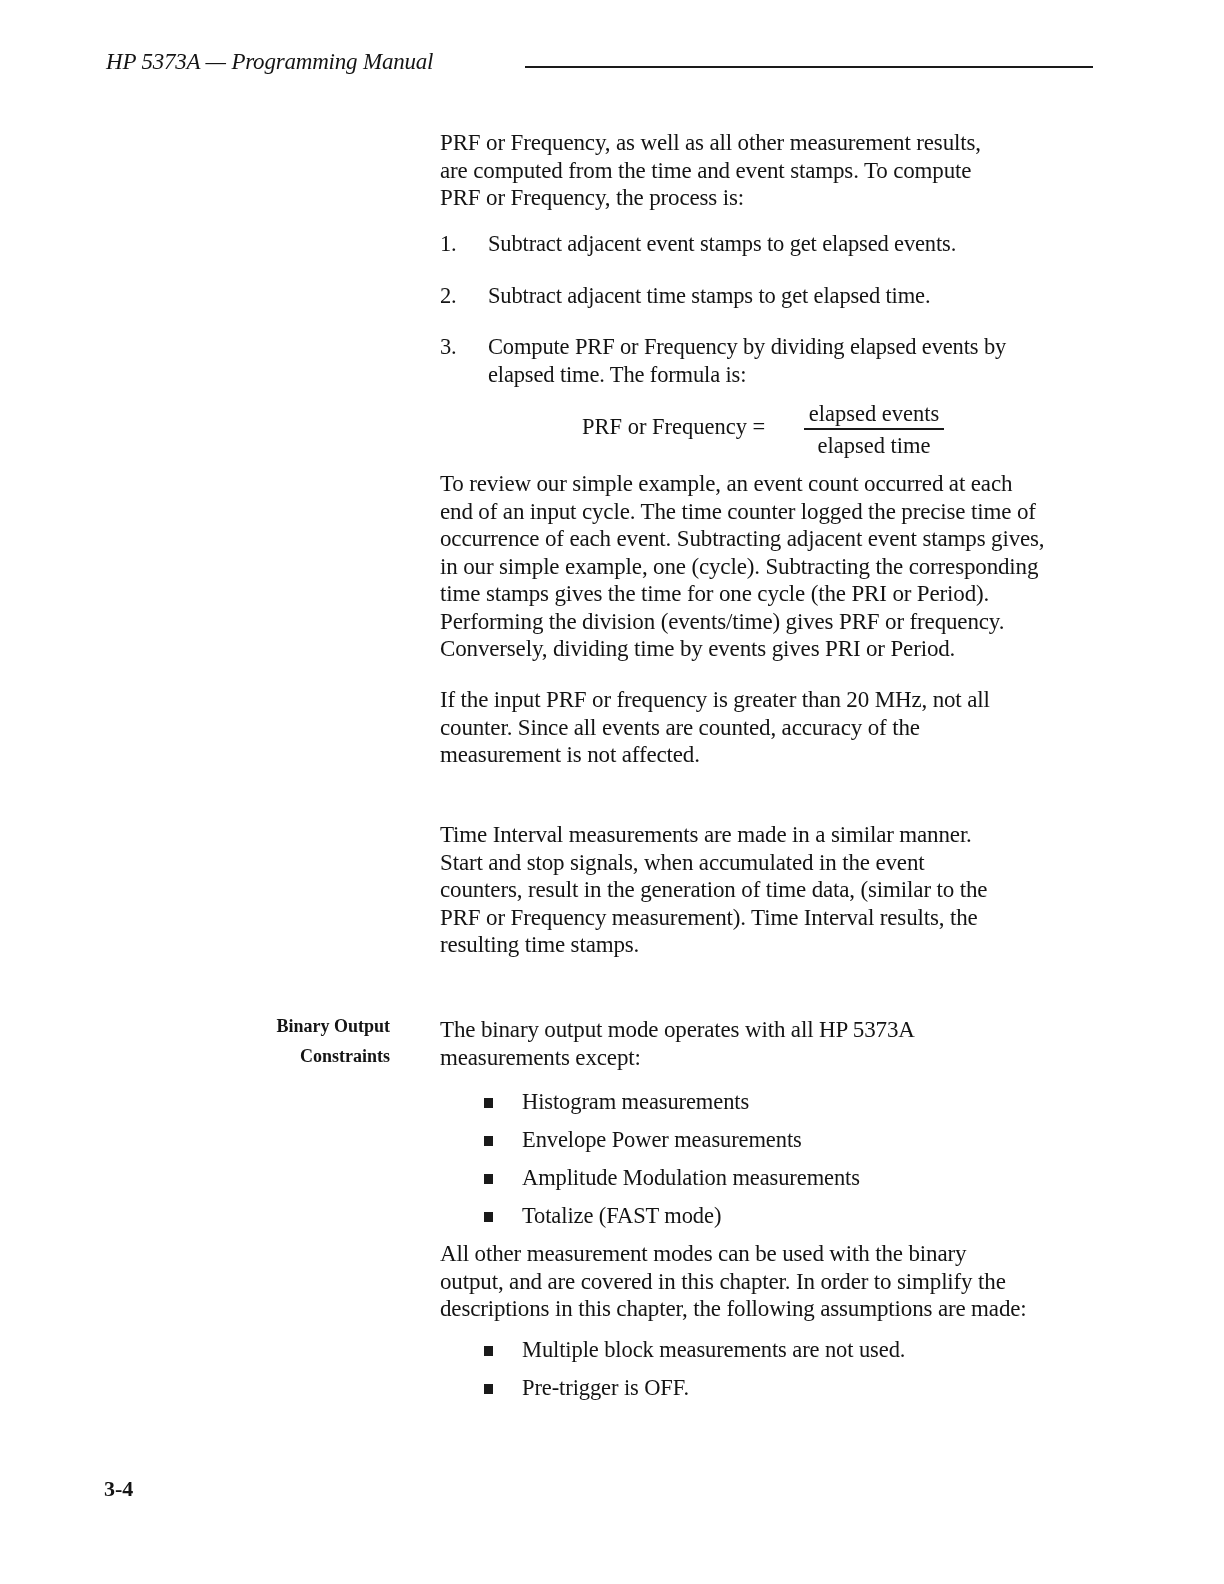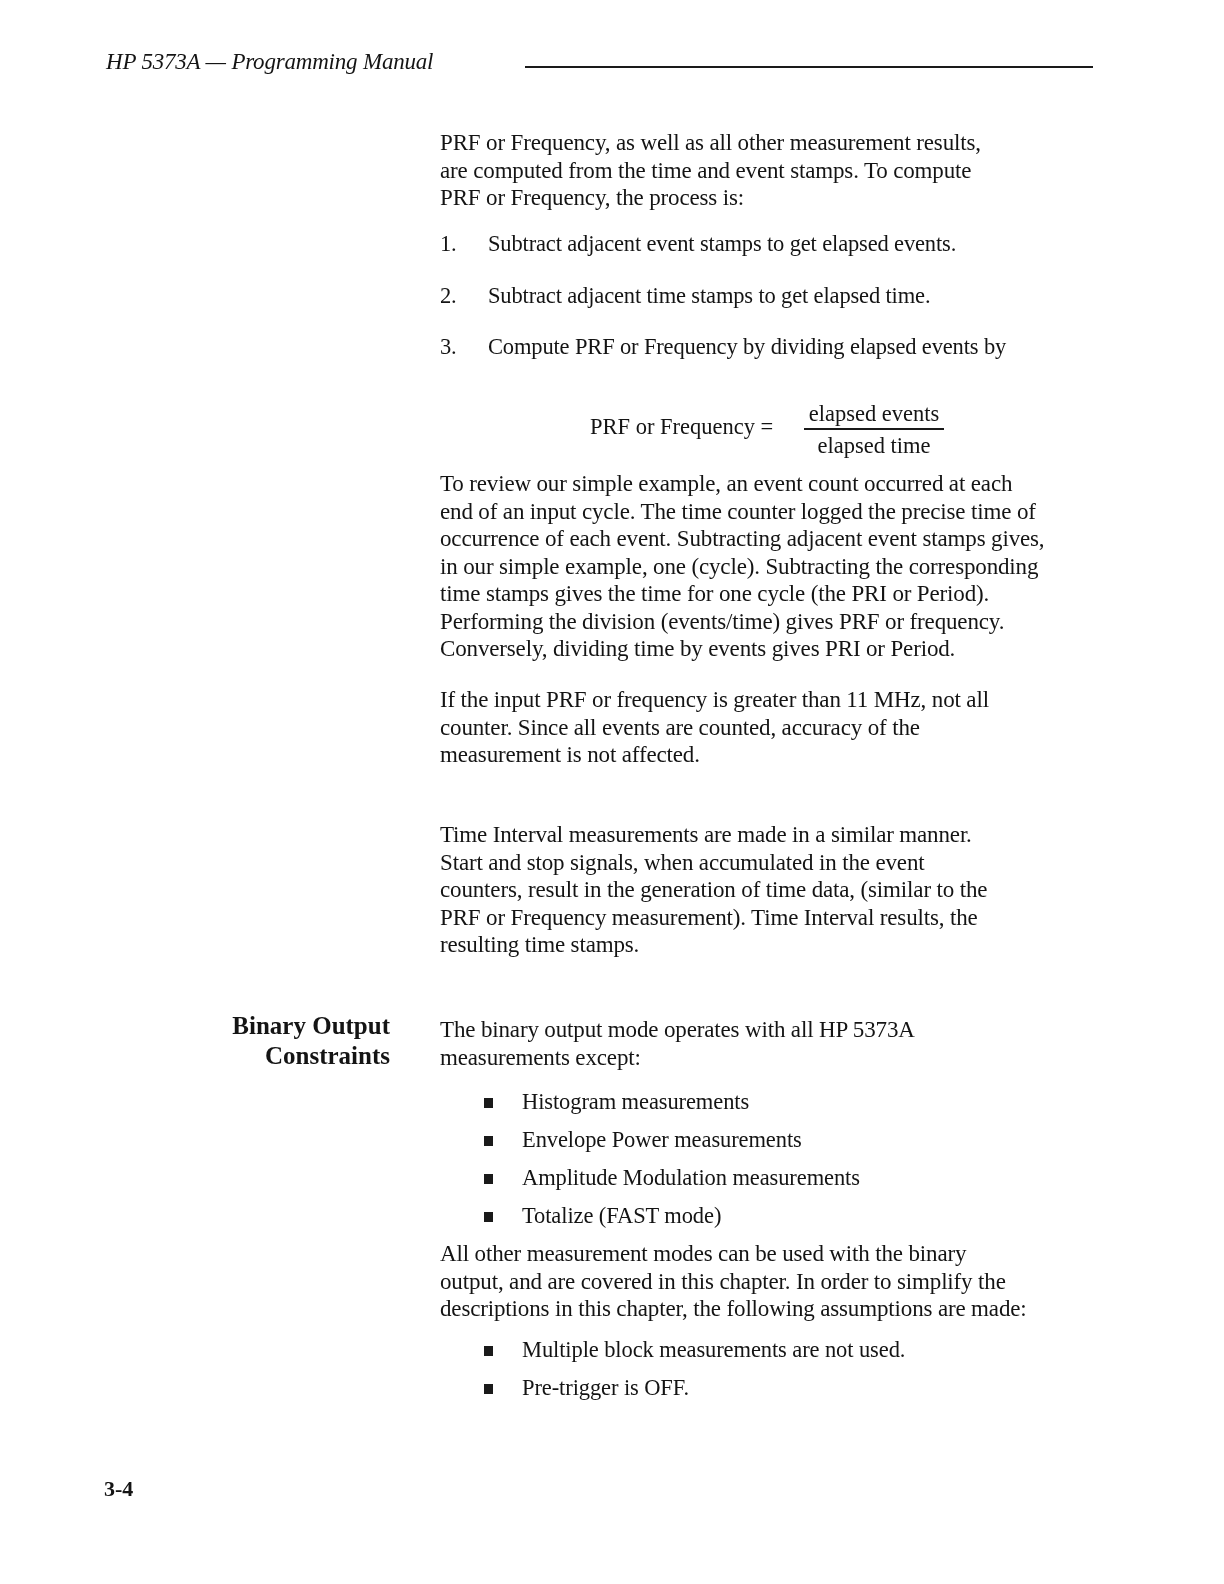--- a/index.html
+++ b/index.html
@@ -11,27 +11,27 @@
 
     .para { position: absolute; left: 440px; width: 680px; font-size: 23px; line-height: 27.5px; letter-spacing: -0.15px; }
     .para .ln { display: block; white-space: nowrap; }
 
     .num-item { position: absolute; left: 440px; font-size: 22.5px; line-height: 27.5px; white-space: nowrap; letter-spacing: -0.15px; }
     .num-item .num { position: absolute; left: 0; top: 0; width: 40px; }
     .num-item .txt { position: absolute; left: 48px; top: 0; }
     .num-item .txt .ln { display: block; white-space: nowrap; }
 
     .formula { position: absolute; left: 582px; top: 400px; height: 60px; font-size: 22.5px; }
-    .formula .lhs { position: absolute; left: 0; top: 14px; white-space: nowrap; margin-left: 8px; }
+    .formula .lhs { position: absolute; left: 0; top: 14px; white-space: nowrap; }
     .formula .frac { position: absolute; left: 222px; top: 0; width: 140px; text-align: center; }
     .formula .numer { display: block; line-height: 27px; white-space: nowrap; }
     .formula .bar { display: block; height: 1.5px; background: #1a1a1a; margin: 1px 0 2px 0; }
     .formula .denom { display: block; line-height: 27px; white-space: nowrap; }
 
-    .side-heading { position: absolute; left: 180px; top: 1011px; width: 210px; text-align: right; font-size: 25px; font-weight: bold; line-height: 30px; }
+    .side-heading { position: absolute; left: 180px; top: 1011px; width: 210px; text-align: right; font-size: 18px; font-weight: bold; line-height: 30px; }
     .side-heading .ln { display: block; white-space: nowrap; }
 
     .bullet { position: absolute; left: 484px; font-size: 22.5px; line-height: 27.5px; white-space: nowrap; letter-spacing: -0.1px; }
     .bullet .sq { position: absolute; left: 0; top: 10px; width: 9px; height: 10px; background: #1a1a1a; }
     .bullet .txt { position: absolute; left: 38px; top: 0; }
 
     .page-number { position: absolute; left: 104px; top: 1476px; font-size: 22px; font-weight: bold; }
   </style>
 </head>
 <body>
@@ -56,20 +56,21 @@
   <div class="num-item" style="top:282px;">
     <span class="num">2.</span>
     <span class="txt">
         <span class="ln">Subtract adjacent time stamps to get elapsed time.</span>
       </span>
   </div>
   <div class="num-item" style="top:333px;">
     <span class="num">3.</span>
     <span class="txt">
       <span class="ln">Compute PRF or Frequency by dividing elapsed events by</span>
+      <span class="ln">elapsed time. The formula is:</span>
     </span>
   </div>
 
   <div class="formula">
     <span class="lhs">PRF or Frequency =</span>
     <span class="frac">
       <span class="numer">elapsed events</span>
       <span class="bar"></span>
       <span class="denom">elapsed time</span>
     </span>
@@ -79,21 +80,21 @@
     <span class="ln">To review our simple example, an event count occurred at each</span>
     <span class="ln">end of an input cycle. The time counter logged the precise time of</span>
     <span class="ln">occurrence of each event. Subtracting adjacent event stamps gives,</span>
     <span class="ln">in our simple example, one (cycle). Subtracting the corresponding</span>
     <span class="ln">time stamps gives the time for one cycle (the PRI or Period).</span>
     <span class="ln">Performing the division (events/time) gives PRF or frequency.</span>
     <span class="ln">Conversely, dividing time by events gives PRI or Period.</span>
   </div>
 
   <div class="para" style="top:686px;">
-    <span class="ln">If the input PRF or frequency is greater than 11 MHz, not all</span>
+    <span class="ln">If the input PRF or frequency is greater than 20 MHz, not all</span>
     <span class="ln">counter. Since all events are counted, accuracy of the</span>
     <span class="ln">measurement is not affected.</span>
   </div>
 
   <div class="para" style="top:821px;">
     <span class="ln">Time Interval measurements are made in a similar manner.</span>
     <span class="ln">Start and stop signals, when accumulated in the event</span>
     <span class="ln">counters, result in the generation of time data, (similar to the</span>
     <span class="ln">PRF or Frequency measurement). Time Interval results, the</span>
     <span class="ln">resulting time stamps.</span>

